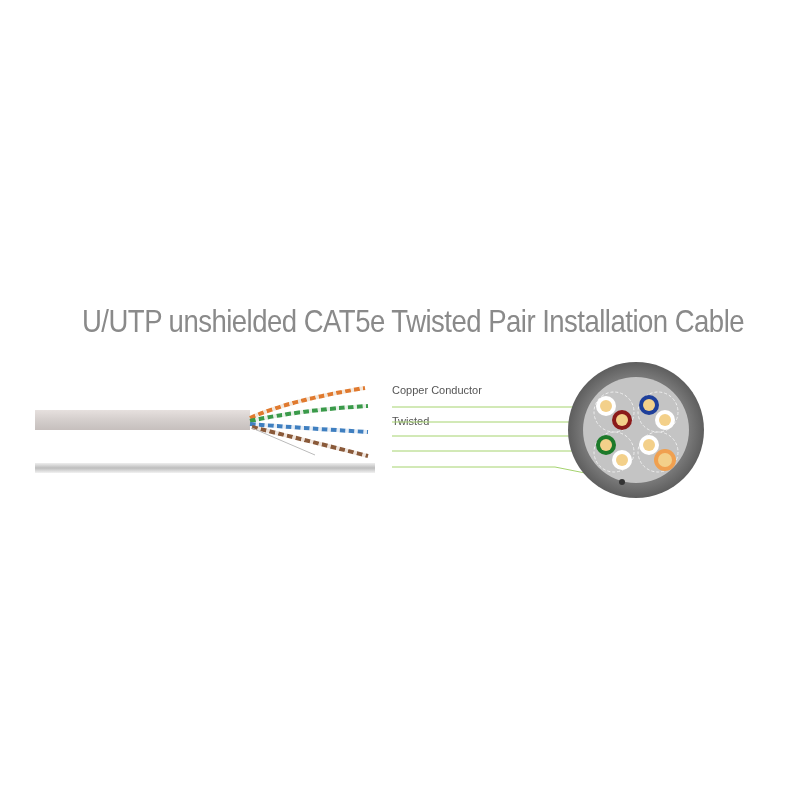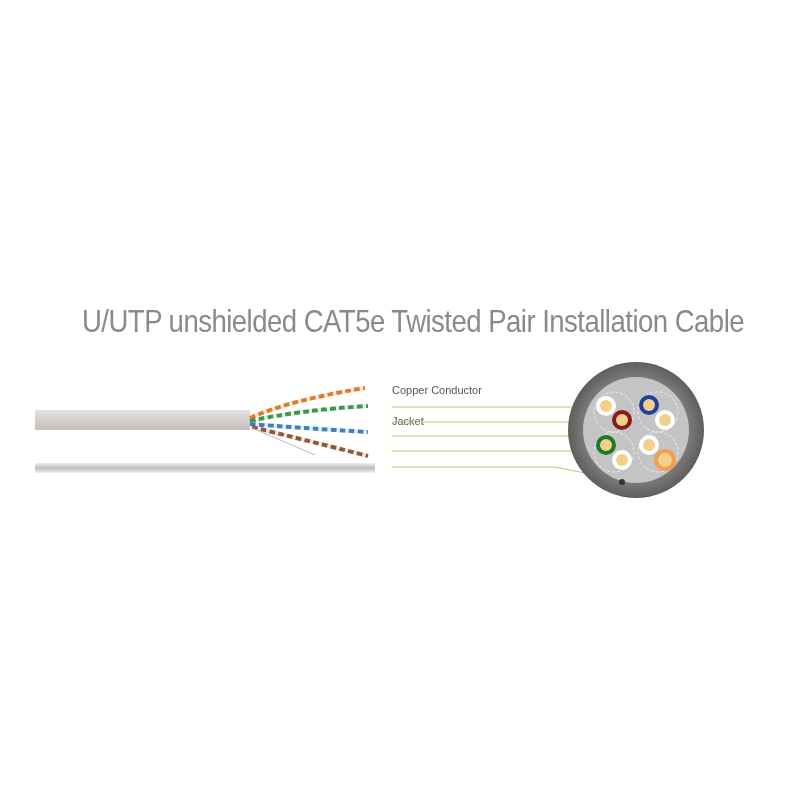--- a/index.html
+++ b/index.html
@@ -40,21 +40,21 @@
     <path d="M220 54 Q 270 58 338 62" stroke="#3f7fc0" stroke-width="4" fill="none" stroke-dasharray="6 3"></path>
     <path d="M220 54 Q 270 58 338 62" stroke="#e6edf5" stroke-width="4" fill="none" stroke-dasharray="3 6" stroke-dashoffset="3"></path>
     <path d="M222 57 Q 275 70 338 86" stroke="#8a5a3a" stroke-width="4" fill="none" stroke-dasharray="6 3"></path>
     <path d="M222 57 Q 275 70 338 86" stroke="#efe4dc" stroke-width="4" fill="none" stroke-dasharray="3 6" stroke-dashoffset="3"></path>
     <line x1="222" y1="58" x2="285" y2="85" stroke="#bbbbbb" stroke-width="1"></line>
   </svg>
 </div>
 
 <div class="legend">
   <div class="legend-item"><span>Copper Conductor</span></div>
-  <div class="legend-item"><span>Jacket</span></div>
+  <div class="legend-item"><span>Twisted</span></div>
 </div>
 
 <svg style="position:absolute;left:0;top:0;pointer-events:none" width="800" height="800">
   <line x1="392" y1="407" x2="602" y2="407" stroke="#a5d36f" stroke-width="1"></line>
   <line x1="392" y1="422" x2="615" y2="422" stroke="#a5d36f" stroke-width="1"></line>
   <line x1="392" y1="436" x2="600" y2="436" stroke="#a5d36f" stroke-width="1"></line>
   <line x1="392" y1="451" x2="575" y2="451" stroke="#a5d36f" stroke-width="1"></line>
   <line x1="392" y1="467" x2="555" y2="467" stroke="#a5d36f" stroke-width="1"></line>
   <line x1="555" y1="467" x2="620" y2="480" stroke="#a5d36f" stroke-width="1"></line>
 </svg>

